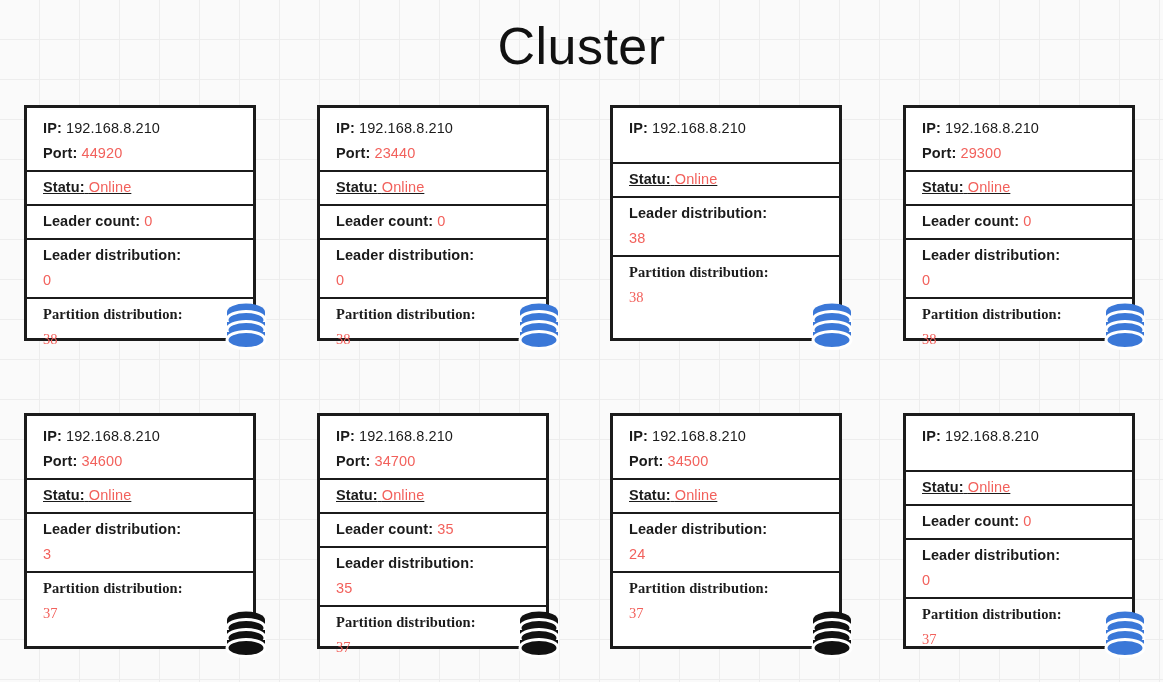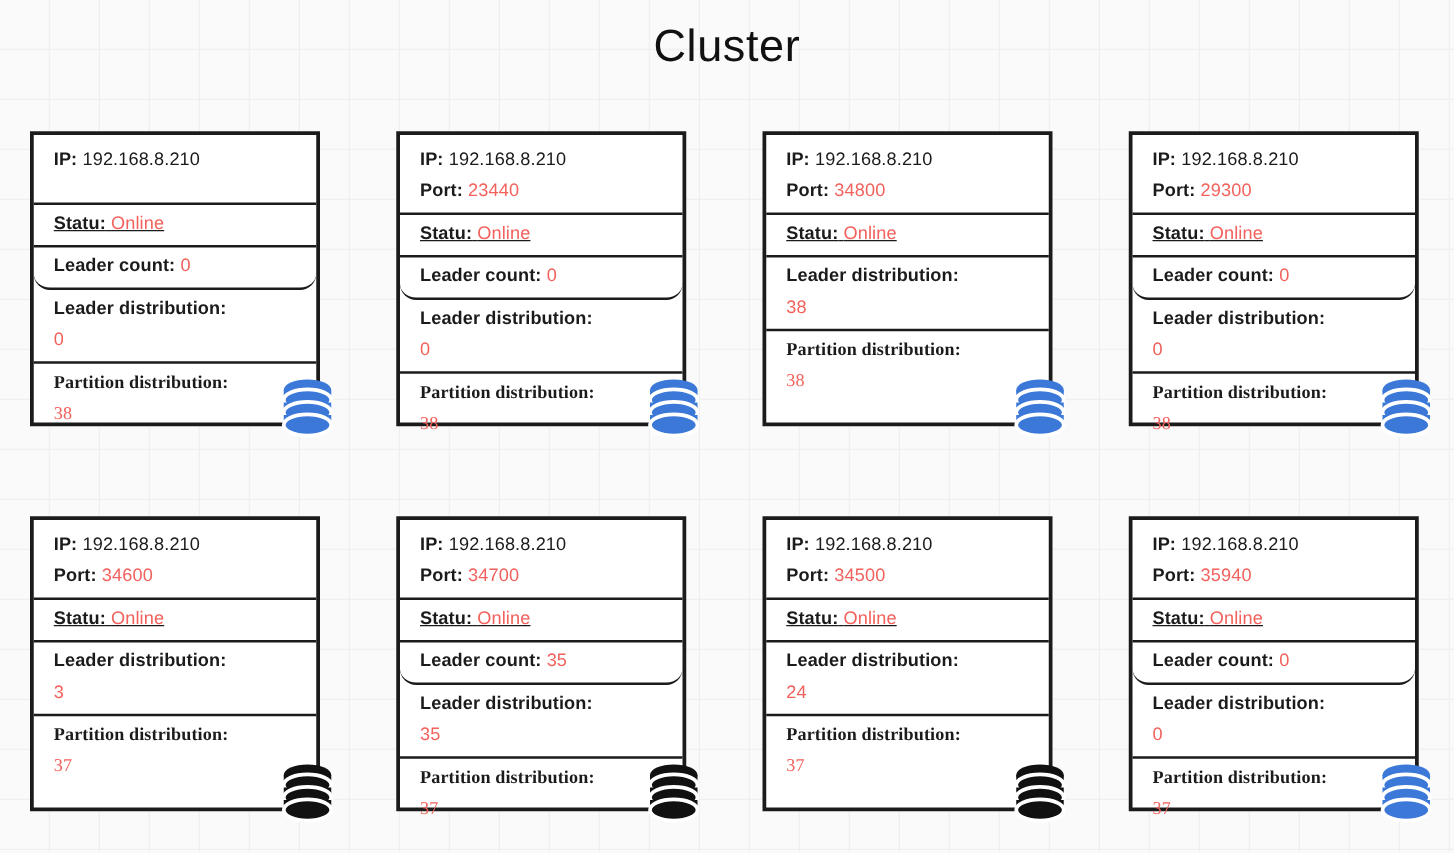--- a/index.html
+++ b/index.html
@@ -21,21 +21,21 @@
     position: relative;
   }
 
   
   .title {
     position: absolute;
     top: 16px;
     left: 0;
     width: 1163px;
     text-align: center;
-    font-size: 36px;
+    font-size: 52px;
     font-weight: 400;
     letter-spacing: 0.5px;
     color: #111111;
     font-family: "Liberation Sans", sans-serif;
   }
 
   
   .cluster-grid {
     position: absolute;
     top: 105px;
@@ -72,21 +72,21 @@
     border-bottom: 2px solid #1b1b1b;
     font-size: 14.5px;
     line-height: 1.72;
     color: #1b1b1b;
     letter-spacing: 0.1px;
   }
   .card-row:last-child { border-bottom: none; }
 
   .row-head   { flex: 0 0 56px; padding-top: 8px; }
   .row-status { flex: 0 0 32px; text-decoration: underline; }
-  .row-count  { flex: 0 0 32px; border-radius: 13px; }
+  .row-count  { flex: 0 0 32px; }
   .row-ldist  { flex: 0 0 57px; }
   .row-pdist  { flex: 1 1 auto; font-family: Liberation Serif, serif; }
 
   .line { display: block; white-space: nowrap; }
 
   .k { font-weight: bold; color: #1b1b1b; }
   .v { color: #f2615c; font-weight: 400; }
   .v-plain { color: #1b1b1b; font-weight: 400; }
 
   
@@ -105,20 +105,21 @@
 </head>
 <body>
 
 <div class="title">Cluster</div>
 
 <div class="cluster-grid">
     <div class="node-card-wrap">
       <div class="node-card">
         <div class="card-row row-head">
           <span class="line"><span class="k">IP:</span> <span class="v-plain">192.168.8.210</span></span>
+          <span class="line"><span class="k">Port:</span> <span class="v">44920</span></span>
         </div>
         <div class="card-row row-status">
           <span class="line"><span class="k">Statu:</span> <span class="v">Online</span></span>
         </div>
         <div class="card-row row-count">
           <span class="line"><span class="k">Leader count:</span> <span class="v">0</span></span>
         </div>
         <div class="card-row row-ldist">
           <span class="line k">Leader distribution:</span>
           <span class="wrapline">0</span>
@@ -172,21 +173,20 @@
         <ellipse cx="24" cy="29" rx="19" ry="8.5" fill="none" stroke="#ffffff" stroke-width="3"></ellipse>
         <rect x="5" y="31" width="38" height="8" fill="#3b78d8"></rect>
         <ellipse cx="24" cy="39" rx="19" ry="8.5" fill="#3b78d8"></ellipse>
         <ellipse cx="24" cy="39" rx="19" ry="8.5" fill="none" stroke="#ffffff" stroke-width="3"></ellipse>
       </svg>
     </div>
     <div class="node-card-wrap">
       <div class="node-card">
         <div class="card-row row-head">
           <span class="line"><span class="k">IP:</span> <span class="v-plain">192.168.8.210</span></span>
-          <span class="line"><span class="k">Port:</span> <span class="v">34800</span></span>
         </div>
         <div class="card-row row-status">
           <span class="line"><span class="k">Statu:</span> <span class="v">Online</span></span>
         </div>
         <div class="card-row row-ldist">
           <span class="line k">Leader distribution:</span>
           <span class="wrapline">38</span>
         </div>
         <div class="card-row row-pdist">
           <span class="line k">Partition distribution:</span>
@@ -333,21 +333,20 @@
         <ellipse cx="24" cy="29" rx="19" ry="8.5" fill="none" stroke="#ffffff" stroke-width="3"></ellipse>
         <rect x="5" y="31" width="38" height="8" fill="#111111"></rect>
         <ellipse cx="24" cy="39" rx="19" ry="8.5" fill="#111111"></ellipse>
         <ellipse cx="24" cy="39" rx="19" ry="8.5" fill="none" stroke="#ffffff" stroke-width="3"></ellipse>
       </svg>
     </div>
     <div class="node-card-wrap">
       <div class="node-card">
         <div class="card-row row-head">
           <span class="line"><span class="k">IP:</span> <span class="v-plain">192.168.8.210</span></span>
-          <span class="line"><span class="k">Port:</span> <span class="v">35940</span></span>
         </div>
         <div class="card-row row-status">
           <span class="line"><span class="k">Statu:</span> <span class="v">Online</span></span>
         </div>
         <div class="card-row row-count">
           <span class="line"><span class="k">Leader count:</span> <span class="v">0</span></span>
         </div>
         <div class="card-row row-ldist">
           <span class="line k">Leader distribution:</span>
           <span class="wrapline">0</span>

